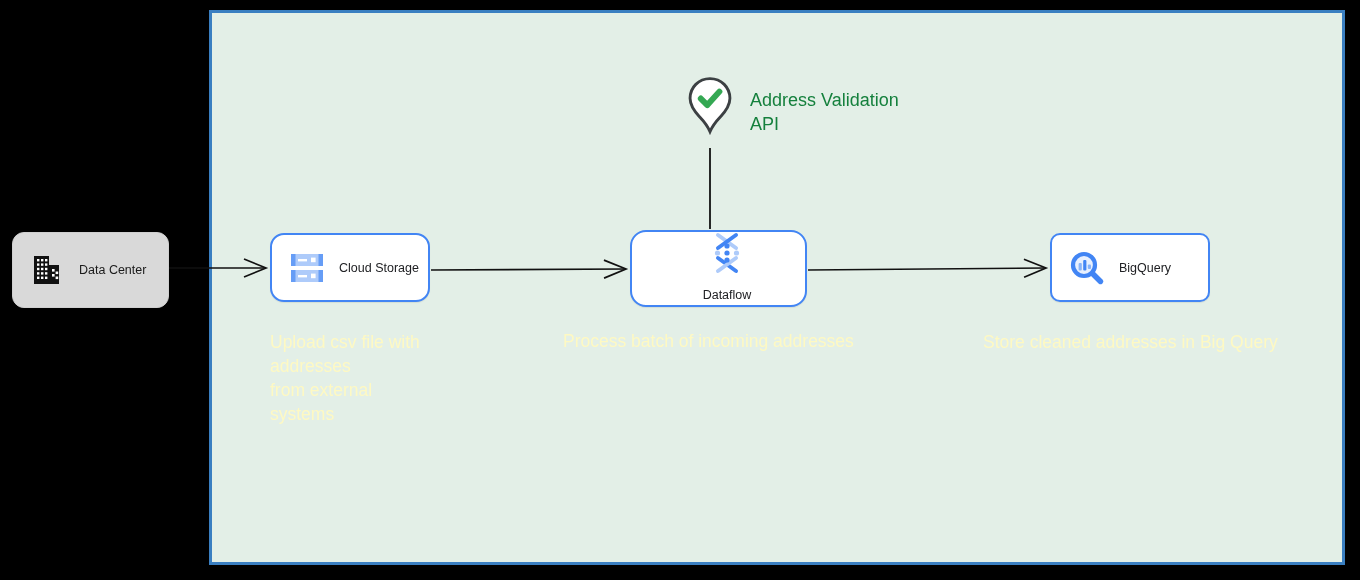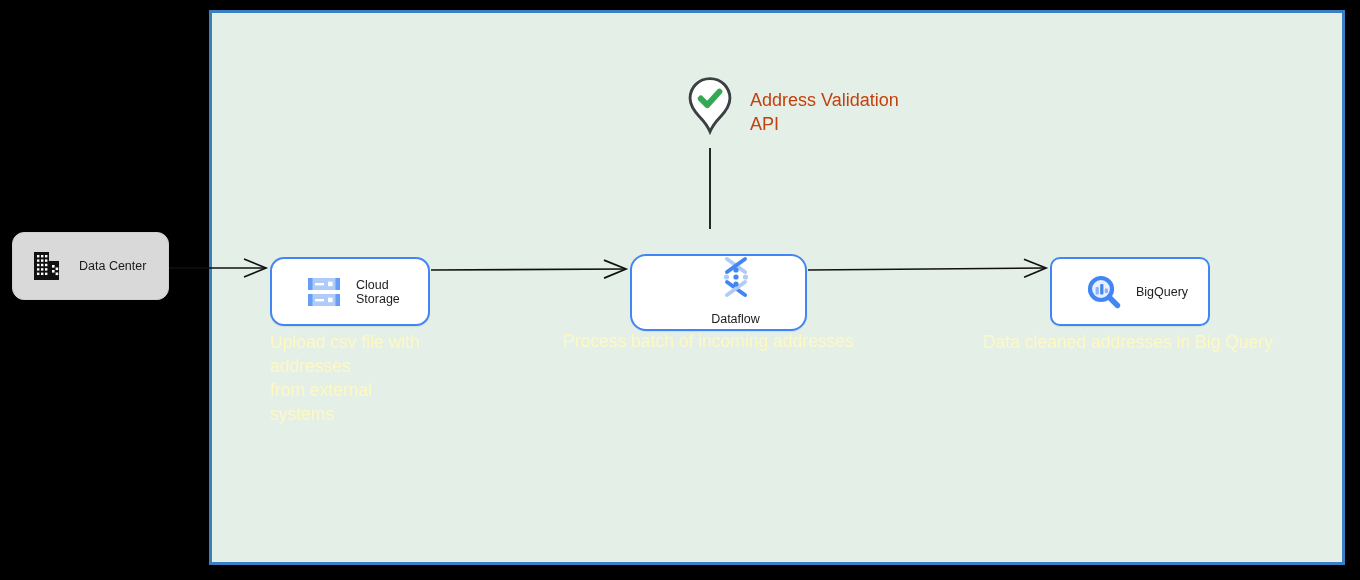--- a/index.html
+++ b/index.html
@@ -9,40 +9,40 @@
 
   
   .panel{position:absolute;left:209px;top:10px;width:1136px;height:555px;
          background:#e3efe7;border:3px solid #3a7fc1;box-sizing:border-box;}
 
   
   svg.connectors{position:absolute;left:0;top:0;width:1360px;height:580px;
                  pointer-events:none;}
 
   
-  .ext-node{position:absolute;left:12px;top:232px;width:157px;height:68px;
+  .ext-node{position:absolute;left:12px;top:232px;width:157px;height:76px;
             background:#d9d9d9;border:1px solid #cfcfcf;border-radius:12px;
             display:flex;align-items:center;gap:15px;padding-left:15px;
             box-sizing:border-box;}
   .ext-node .lbl{font-size:12.5px;color:#1a1a1a;}
 
   
   .gnode{position:absolute;background:#fff;border:2px solid #4285f4;
          box-sizing:border-box;display:flex;align-items:center;gap:14px;
-         padding-left:34px;box-shadow:0 1px 1px rgba(0,0,0,0.07);margin-top:24px;}
+         padding-left:17px;box-shadow:0 1px 1px rgba(0,0,0,0.07);}
   .gnode .lbl{font-size:12.5px;color:#202124;}
   .n-storage {left:270px; top:233px; width:160px; height:69px; border-radius:14px;}
   .n-dataflow{left:630px; top:230px; width:177px; height:77px; border-radius:16px;flex-direction:column;}
   .n-bigquery{left:1050px;top:233px; width:160px; height:69px; border-radius:10px;}
 
   
   .pin{position:absolute;left:687px;top:76px;width:46px;height:60px;}
 
   .api-label{position:absolute;left:750px;top:89px;font-size:18px;line-height:23.5px;
-             color:#c2410c;white-space:pre-line;}
+             color:#15803d;white-space:pre-line;}
 
   
   .caption{position:absolute;font-size:17.5px;line-height:24px;color:#fef9c3;
            white-space:pre-line;}
   .cap-1{left:270px;top:330px;width:240px;}
   .cap-2{left:563px;top:329px;width:360px;}
   .cap-3{left:983px;top:330px;width:360px;}
 
   .icon{display:inline-flex;flex:0 0 auto;}
 </style>
@@ -165,15 +165,15 @@
     </svg>
   </div>
   <div class="api-label">Address Validation
 API</div>
 
   <div class="caption cap-1">Upload csv file with
 addresses
 from external
 systems</div>
   <div class="caption cap-2">Process batch of incoming addresses</div>
-  <div class="caption cap-3">Data cleaned addresses in Big Query</div>
+  <div class="caption cap-3">Store cleaned addresses in Big Query</div>
 
 </div>
 
 </body></html>

